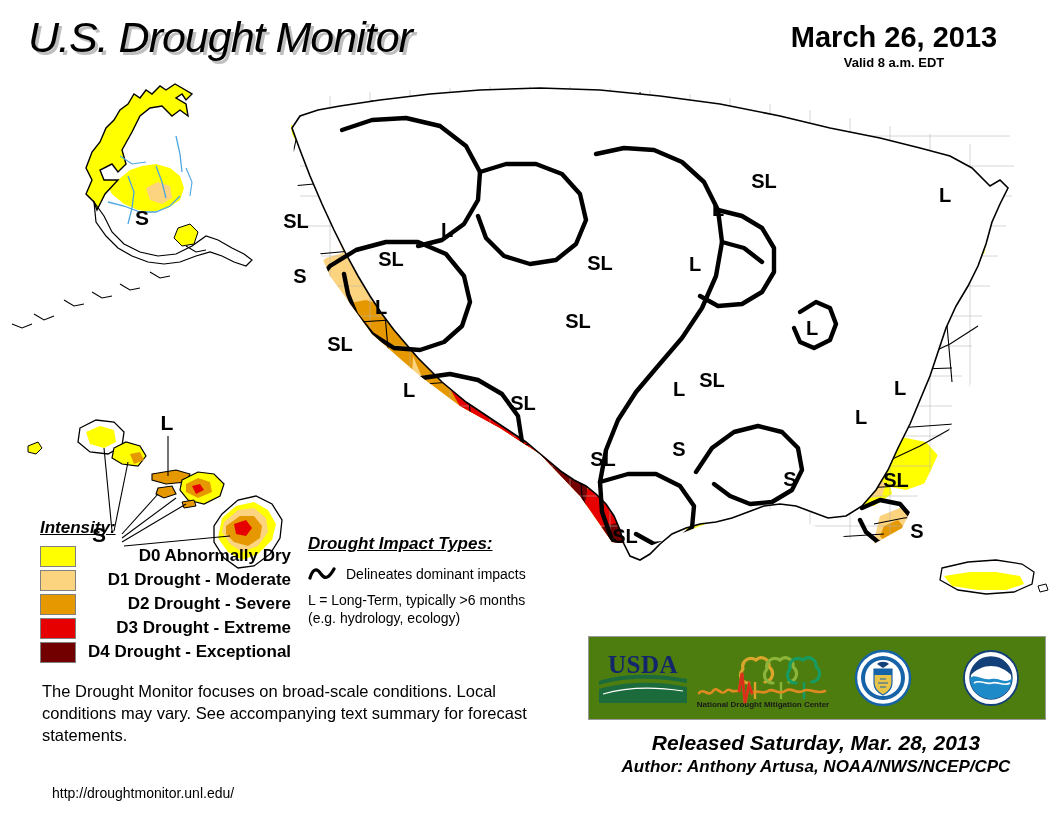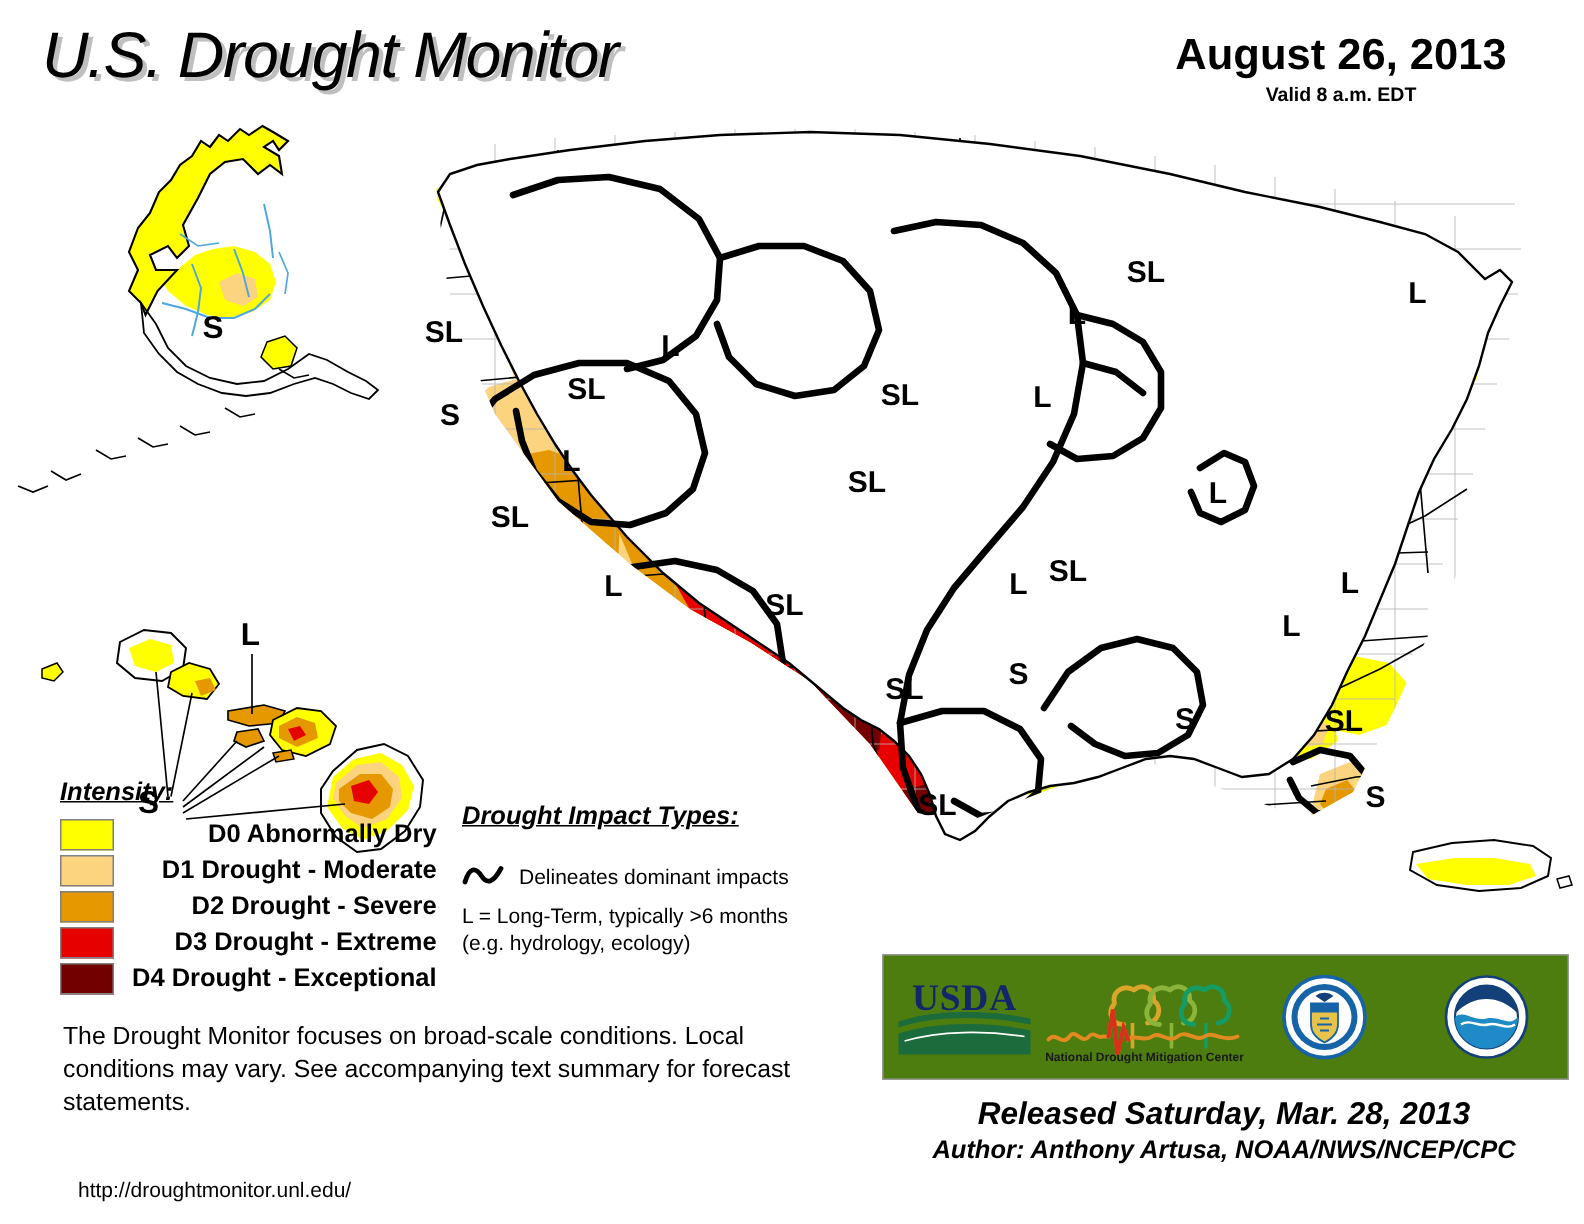--- a/index.html
+++ b/index.html
@@ -95,21 +95,21 @@
   
   #legend-impacts {
     position: absolute;
     left: 308px;
     top: 534px;
     width: 280px;
   }
   #impact-delineate-row {
     display: flex;
     align-items: center;
-    margin-top: 22px;
+    margin-top: 12px;
     margin-bottom: 10px;
   }
   #impact-squiggle { margin-right: 10px; flex: none; }
   #impact-delineate-text { font-size: 14px; }
   .impact-para {
     font-size: 14px;
     line-height: 1.25;
     margin-bottom: 9px;
   }
 
@@ -174,21 +174,21 @@
   }
 </style>
 </head>
 <body>
 
 <div id="page">
 
   <div id="title">U.S. Drought Monitor</div>
 
   <div id="date-block">
-    <div id="date-main">August 26, 2013</div>
+    <div id="date-main">March 26, 2013</div>
     <div id="date-valid">Valid 8 a.m. EDT</div>
   </div>
 
   <div id="map-canvas">
     <svg id="map-svg" width="1056" height="520" viewBox="0 0 1056 520" xmlns="http://www.w3.org/2000/svg">
       <defs>
         <clipPath id="clipAK">
             <path d="M18,110 L60,70 L120,20 L175,8 L225,14 L248,46 L252,100 L232,132 L196,146 L150,150 L104,146 L70,160 L40,168 L18,150 Z"></path>
           </clipPath>
         <clipPath id="clipCONUS">

